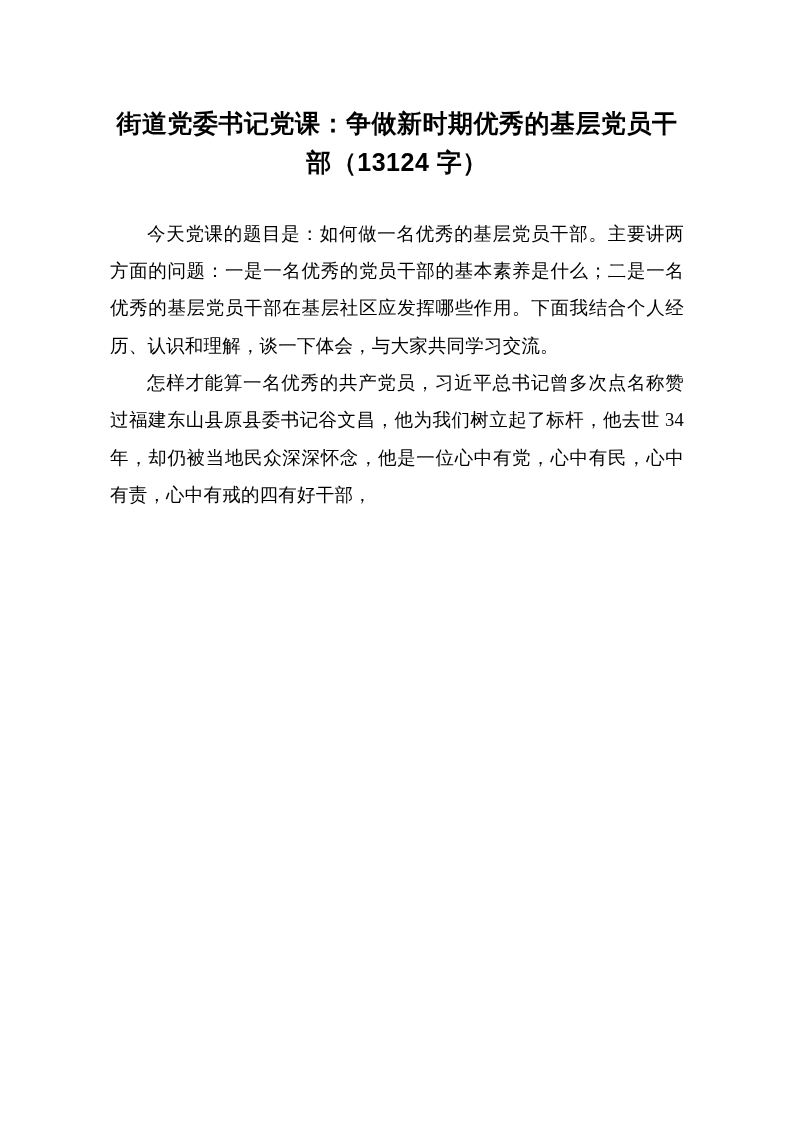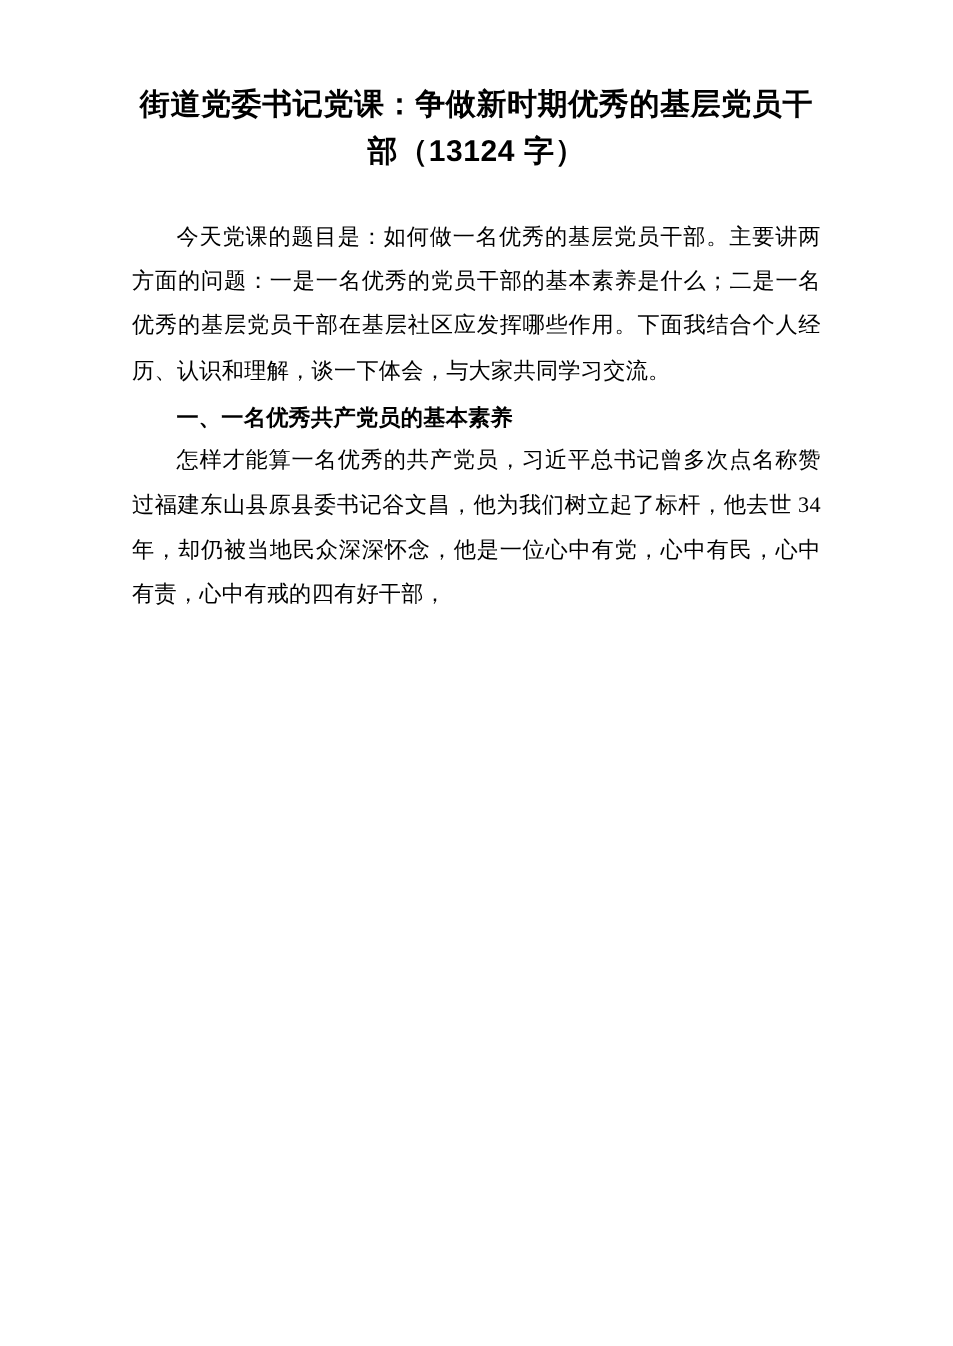--- a/index.html
+++ b/index.html
@@ -12,21 +12,21 @@
     height: 1122px;
     font-family: "Liberation Serif", "DejaVu Serif", serif;
     color: #000000;
     position: relative;
     overflow: hidden;
   }
   .page {
     width: 794px;
     height: 1122px;
     box-sizing: border-box;
-    padding: 68px 110px 60px 110px;
+    padding: 104px 110px 60px 110px;
     position: relative;
   }
   .doc-title {
     font-family: "Liberation Sans", "DejaVu Sans", sans-serif;
     font-weight: bold;
     font-size: 25px;
     line-height: 1.55;
     text-align: center;
     margin: 0 0 34px 0;
     letter-spacing: 0.5px;
@@ -58,17 +58,16 @@
 </style>
 </head>
 <body>
 
 <div class="page">
 
   <h1 class="doc-title">街道党委书记党课：争做新时期优秀的基层党员干部（13124 字）</h1>
 
   <div class="body-text">
     <p class="para">今天党课的题目是：如何做一名优秀的基层党员干部。主要讲两方面的问题：一是一名优秀的党员干部的基本素养是什么；二是一名优秀的基层党员干部在基层社区应发挥哪些作用。下面我结合个人经历、认识和理解，谈一下体会，与大家共同学习交流。</p>
-    <p class="heading-inline">一、一名优秀共产党员的基本素养</p>
     <p class="para">怎样才能算一名优秀的共产党员，习近平总书记曾多次点名称赞过福建东山县原县委书记谷文昌，他为我们树立起了标杆，他去世 34 年，却仍被当地民众深深怀念，他是一位心中有党，心中有民，心中有责，心中有戒的四有好干部，</p>
   </div>
 
 </div>
 
 </body></html>

